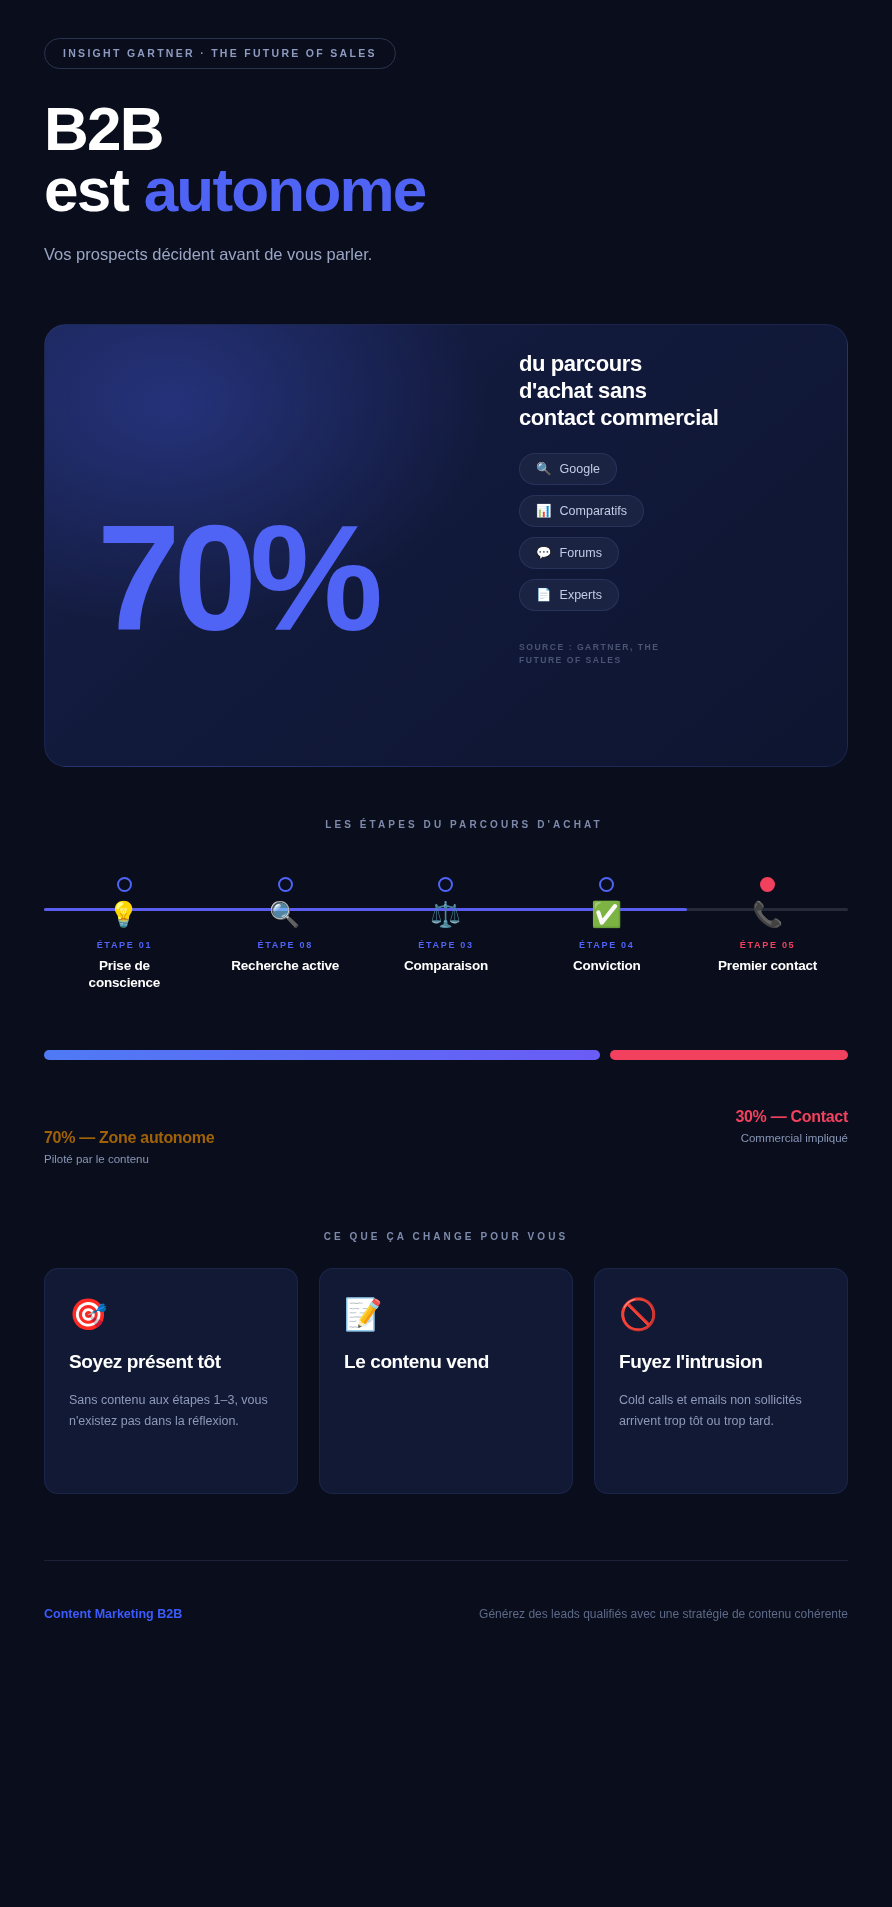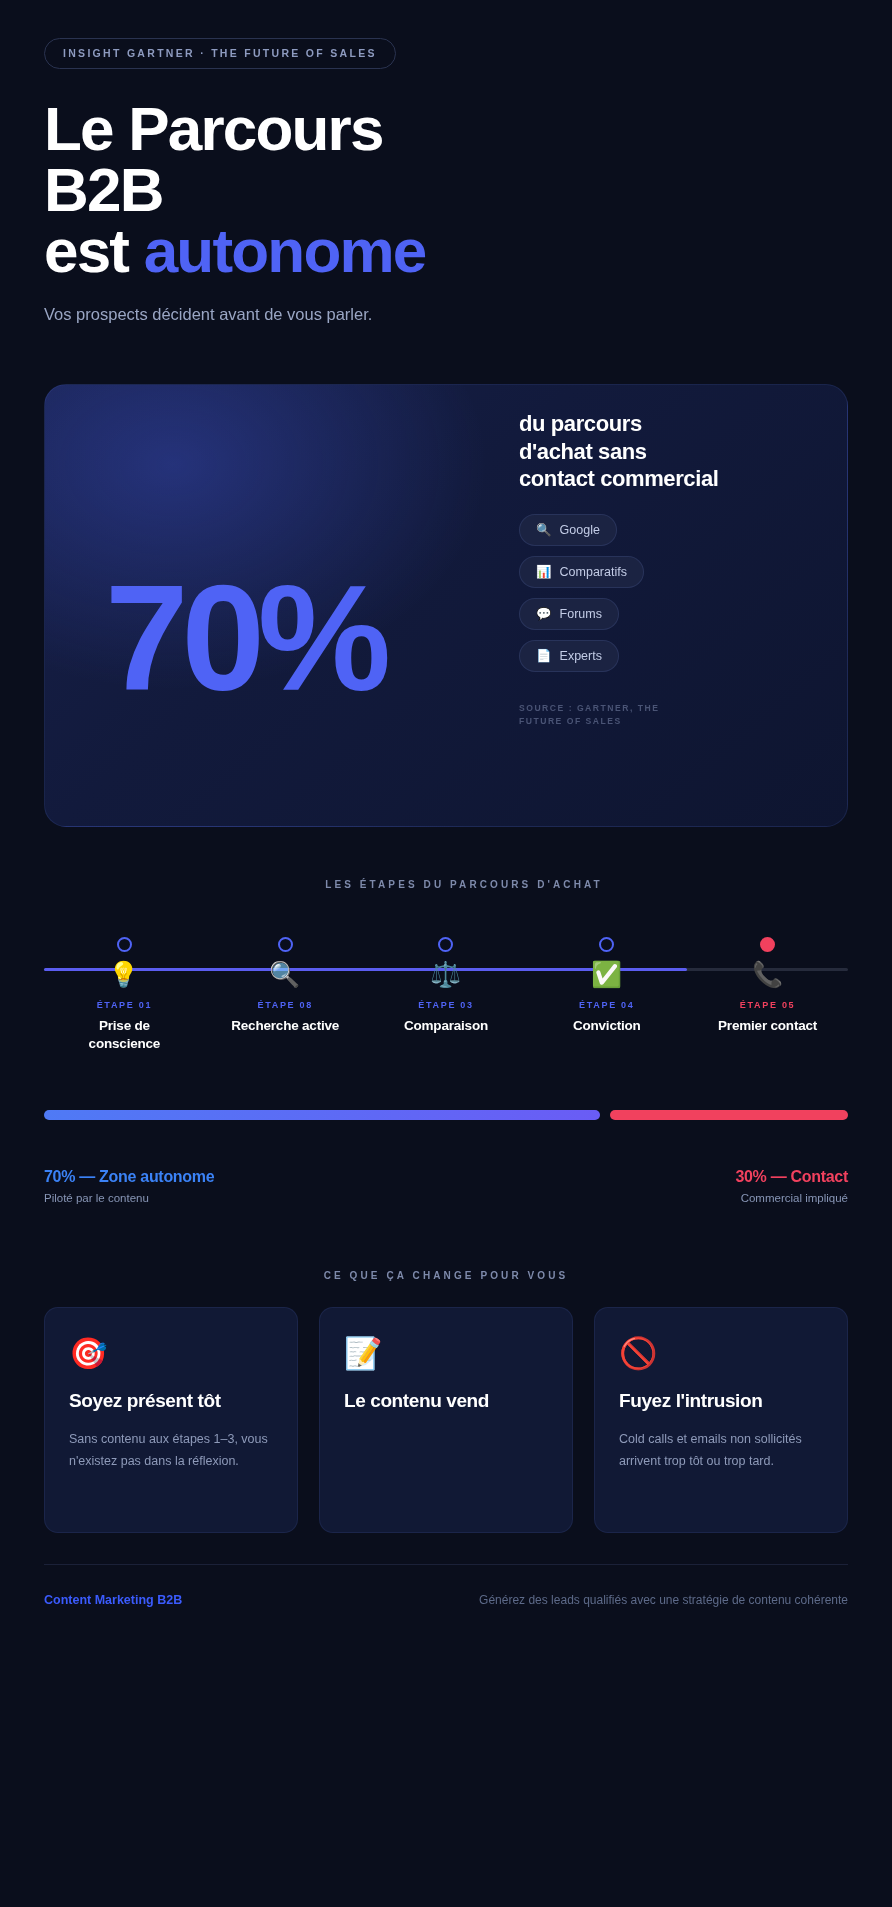--- a/index.html
+++ b/index.html
@@ -49,21 +49,21 @@
     height:443px;
     border-radius:22px;
     background:
       radial-gradient(460px 330px at 16% 18%, rgba(63,84,210,0.38), rgba(63,84,210,0) 68%),
       linear-gradient(140deg,#17204a 0%,#121a3c 40%,#0e1530 100%);
     border:1px solid rgba(70,90,170,0.22);
     overflow:hidden;
   }
   .big-number {
     position:absolute;
-    left:60px;
+    left:52px;
     top:178px;
     font-size:150px;
     line-height:1;
     font-weight:800;
     letter-spacing:-7px;
     color:#4f63f5;
   }
   .card-right {
     position:absolute;
     left:474px;
@@ -183,21 +183,21 @@
     flex:30;
     border-radius:6px;
     background:#f1415e;
   }
   .legend {
     margin:48px 44px 0 44px;
     display:flex;
     justify-content:space-between;
   }
   .legend .lg-title { font-size:16px; font-weight:800; letter-spacing:-0.3px; }
-  .legend .lg-left .lg-title { color:#3b82f6; }
+  .legend .lg-left .lg-title { color:#a16207;margin-top:21px; }
   .legend .lg-right { text-align:right; }
   .legend .lg-right .lg-title { color:#f1415e; }
   .legend .lg-sub { margin-top:6px; font-size:11.5px; color:#8795b5; }
 
   
   .cards {
     margin:26px 44px 0 44px;
     display:flex;
     gap:21px;
   }
@@ -222,39 +222,38 @@
     margin-top:17px;
     font-size:12.5px;
     line-height:1.72;
     color:#8e9ab9;
   }
 
   
   .footer {
     position:absolute;
     left:44px; right:44px;
-    bottom:58px;
+    bottom:44px;
     border-top:1px solid #1b2138;
-    padding-top:28px;
+    padding-top:46px;
     display:flex;
     justify-content:space-between;
     align-items:center;
   }
   .footer .f-brand { font-size:12.5px; font-weight:700; color:#3b5bfd; }
   .footer .f-tag { font-size:12px; color:#5d6party; color:#5d6a89; }
 </style>
 </head>
 <body>
 
 <div class="page">
 
   <div class="header">
     <div class="badge">INSIGHT GARTNER · THE FUTURE OF SALES</div>
     <div class="h1">
-      <span class="line">Le Parcours</span>
       <span class="line">B2B</span>
       <span class="line"><span>est </span><span class="accent">autonome</span></span>
     </div>
     <div class="sub">Vos prospects décident avant de vous parler.</div>
   </div>
 
   <div class="stat-card">
     <div class="big-number">70%</div>
     <div class="card-right">
       <div class="claim">du parcours d'achat sans contact commercial</div>

